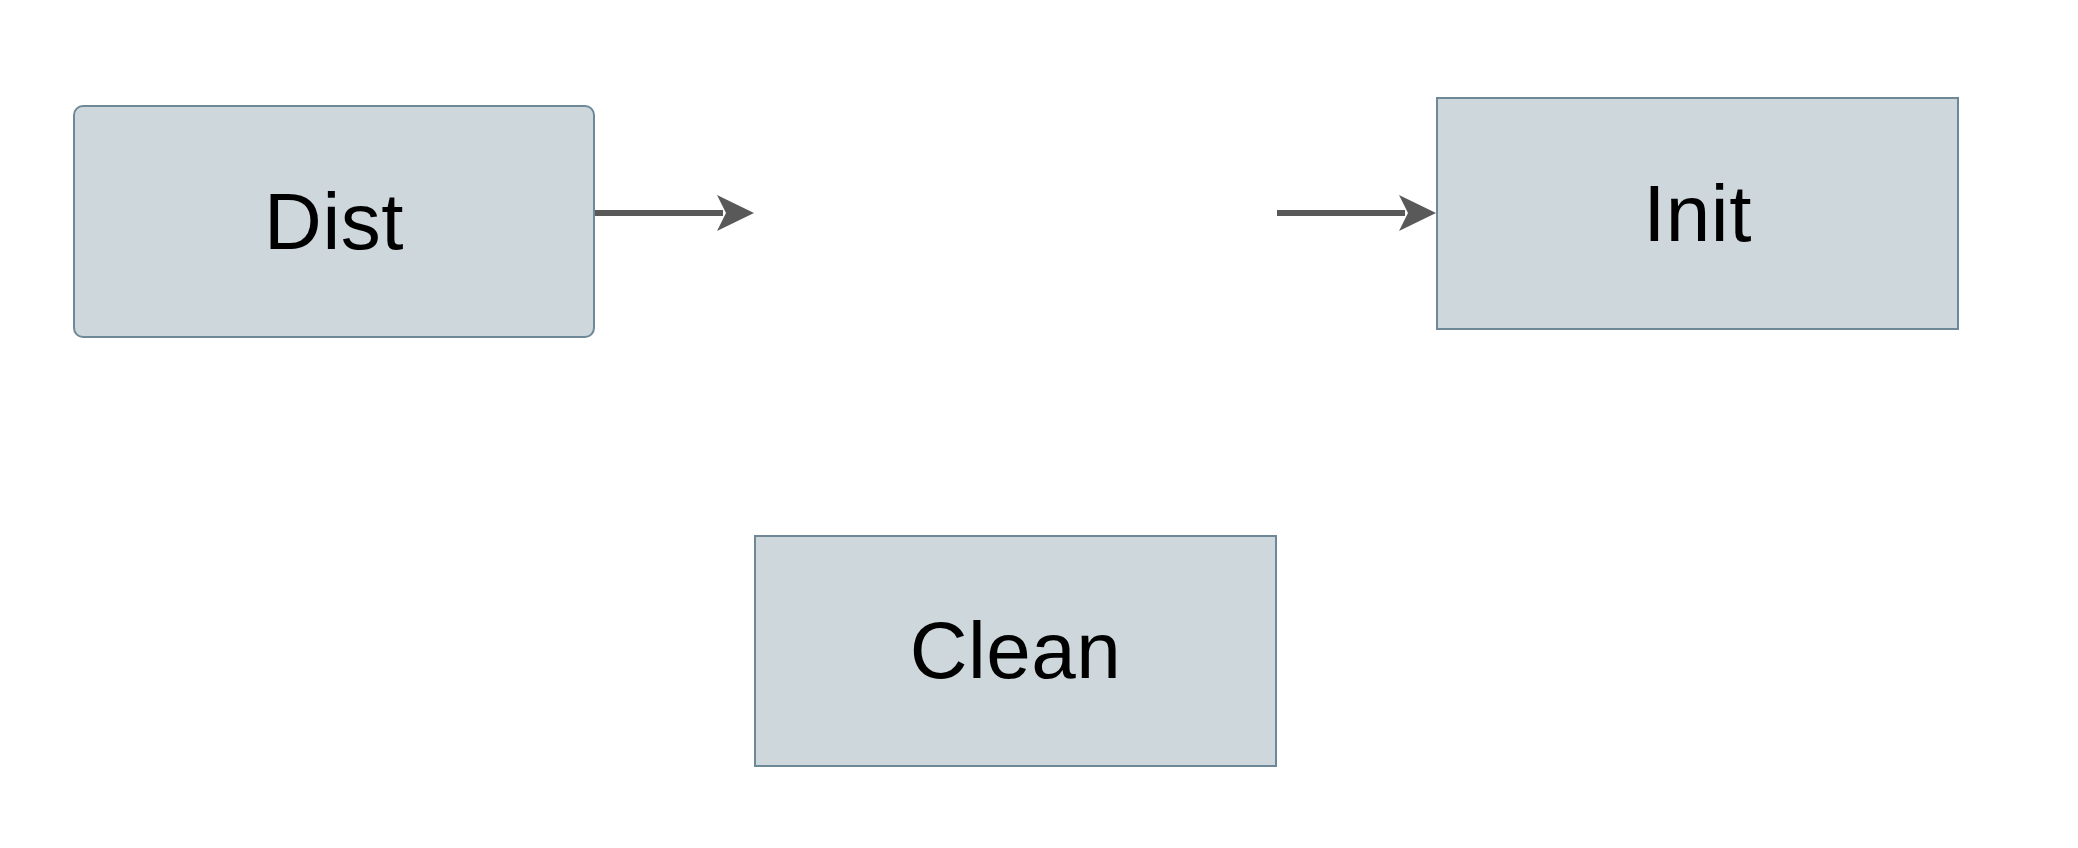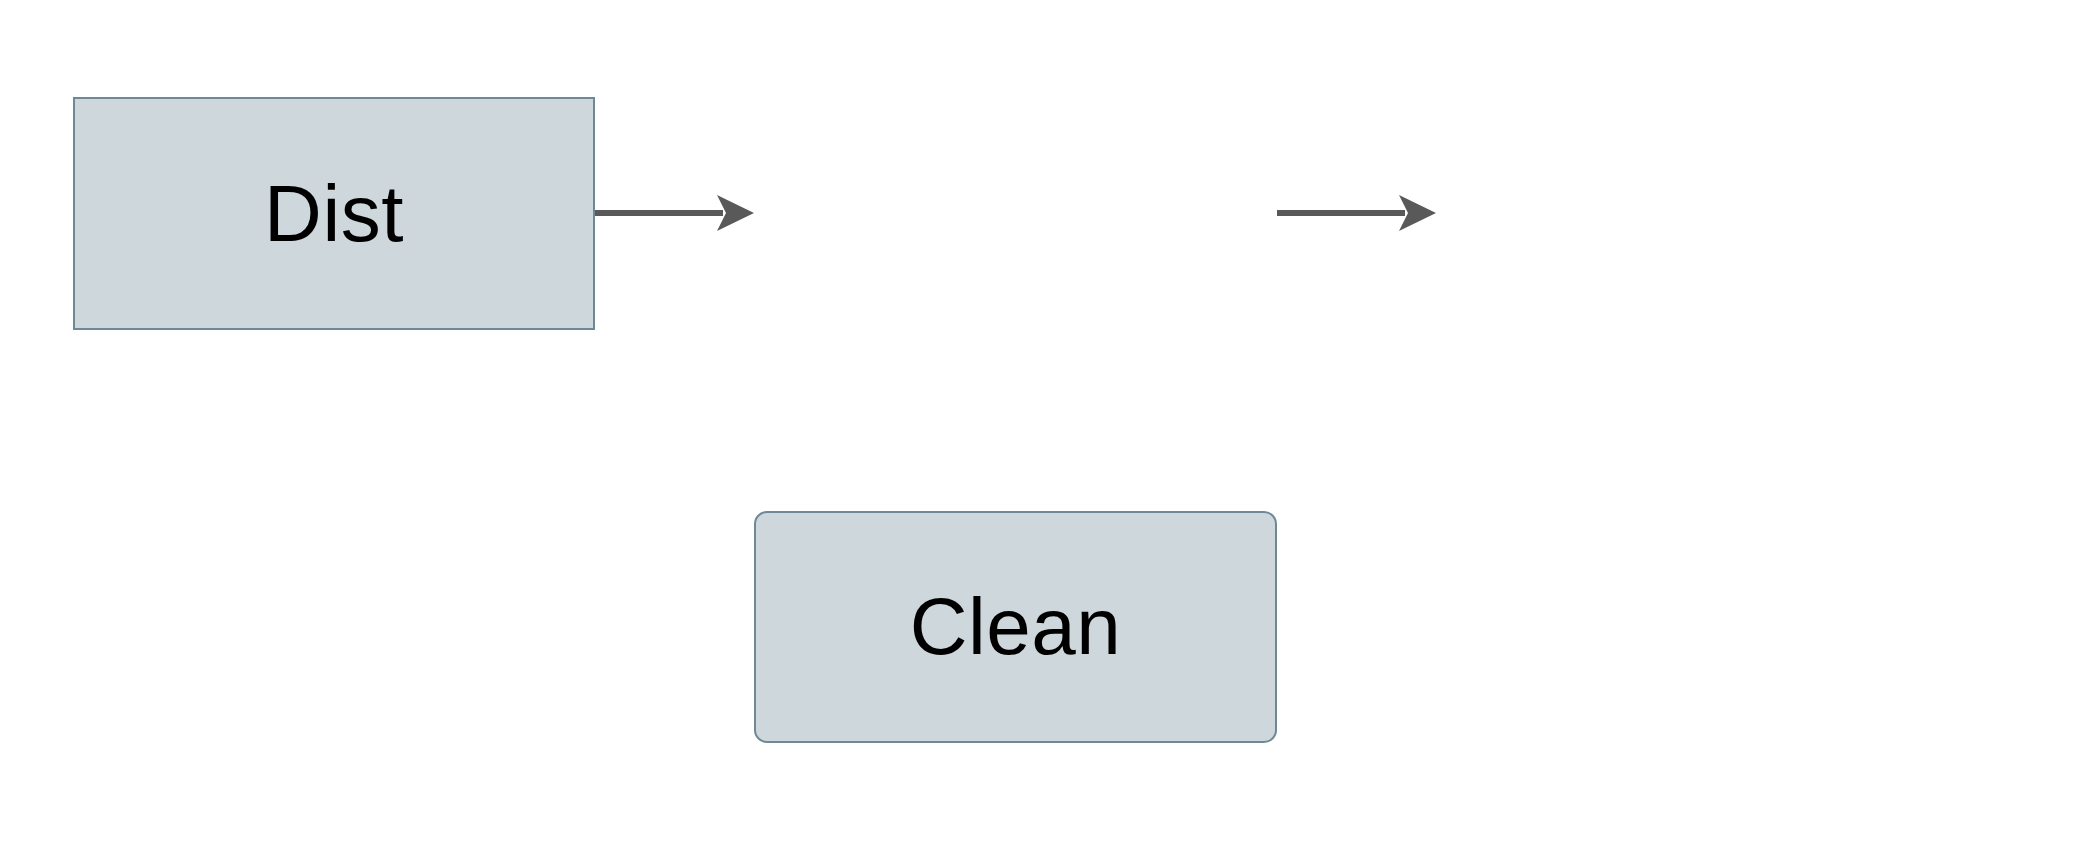--- a/index.html
+++ b/index.html
@@ -30,42 +30,45 @@
     font-family: "Liberation Sans", sans-serif;
     font-size: 80px;
     font-weight: 300;
     line-height: 1;
     color: #000000;
     letter-spacing: 0.5px;
     white-space: nowrap;
     -webkit-font-smoothing: antialiased;
   }
   
-  #node-dist    { left: 73px;  top: 97px;  width: 522px; height: 233px; }
+  #node-dist    { left: 73px;  top: 105px;  width: 522px; height: 233px; border-radius: 10px; }
   #node-compile { left: 754px; top: 97px;  width: 523px; height: 233px; }
   #node-init    { left: 1436px;top: 97px;  width: 523px; height: 233px; }
-  #node-clean   { left: 754px; top: 511px; width: 523px; height: 232px; border-radius: 13px; }
+  #node-clean   { left: 754px; top: 535px; width: 523px; height: 232px; }
 
   .edge {
     position: absolute;
     overflow: visible;
   }
   #edge-dist-compile { left: 595px;  top: 188px; width: 159px; height: 50px; }
   #edge-compile-init { left: 1277px; top: 188px; width: 159px; height: 50px; }
 </style>
 </head>
 <body>
 
 <div id="canvas">
 
   <div class="node" id="node-dist">
     <span class="node-label">Dist</span>
   </div>
 
 
+  <div class="node" id="node-init">
+    <span class="node-label">Init</span>
+  </div>
 
   <div class="node" id="node-clean">
     <span class="node-label">Clean</span>
   </div>
 
   <svg class="edge" id="edge-dist-compile" viewBox="0 0 159 50" width="159" height="50">
     <line x1="0" y1="25" x2="128" y2="25" stroke="#595959" stroke-width="6"></line>
     <polygon points="122,7 159,25 122,43 131,25" fill="#595959"></polygon>
   </svg>
 

